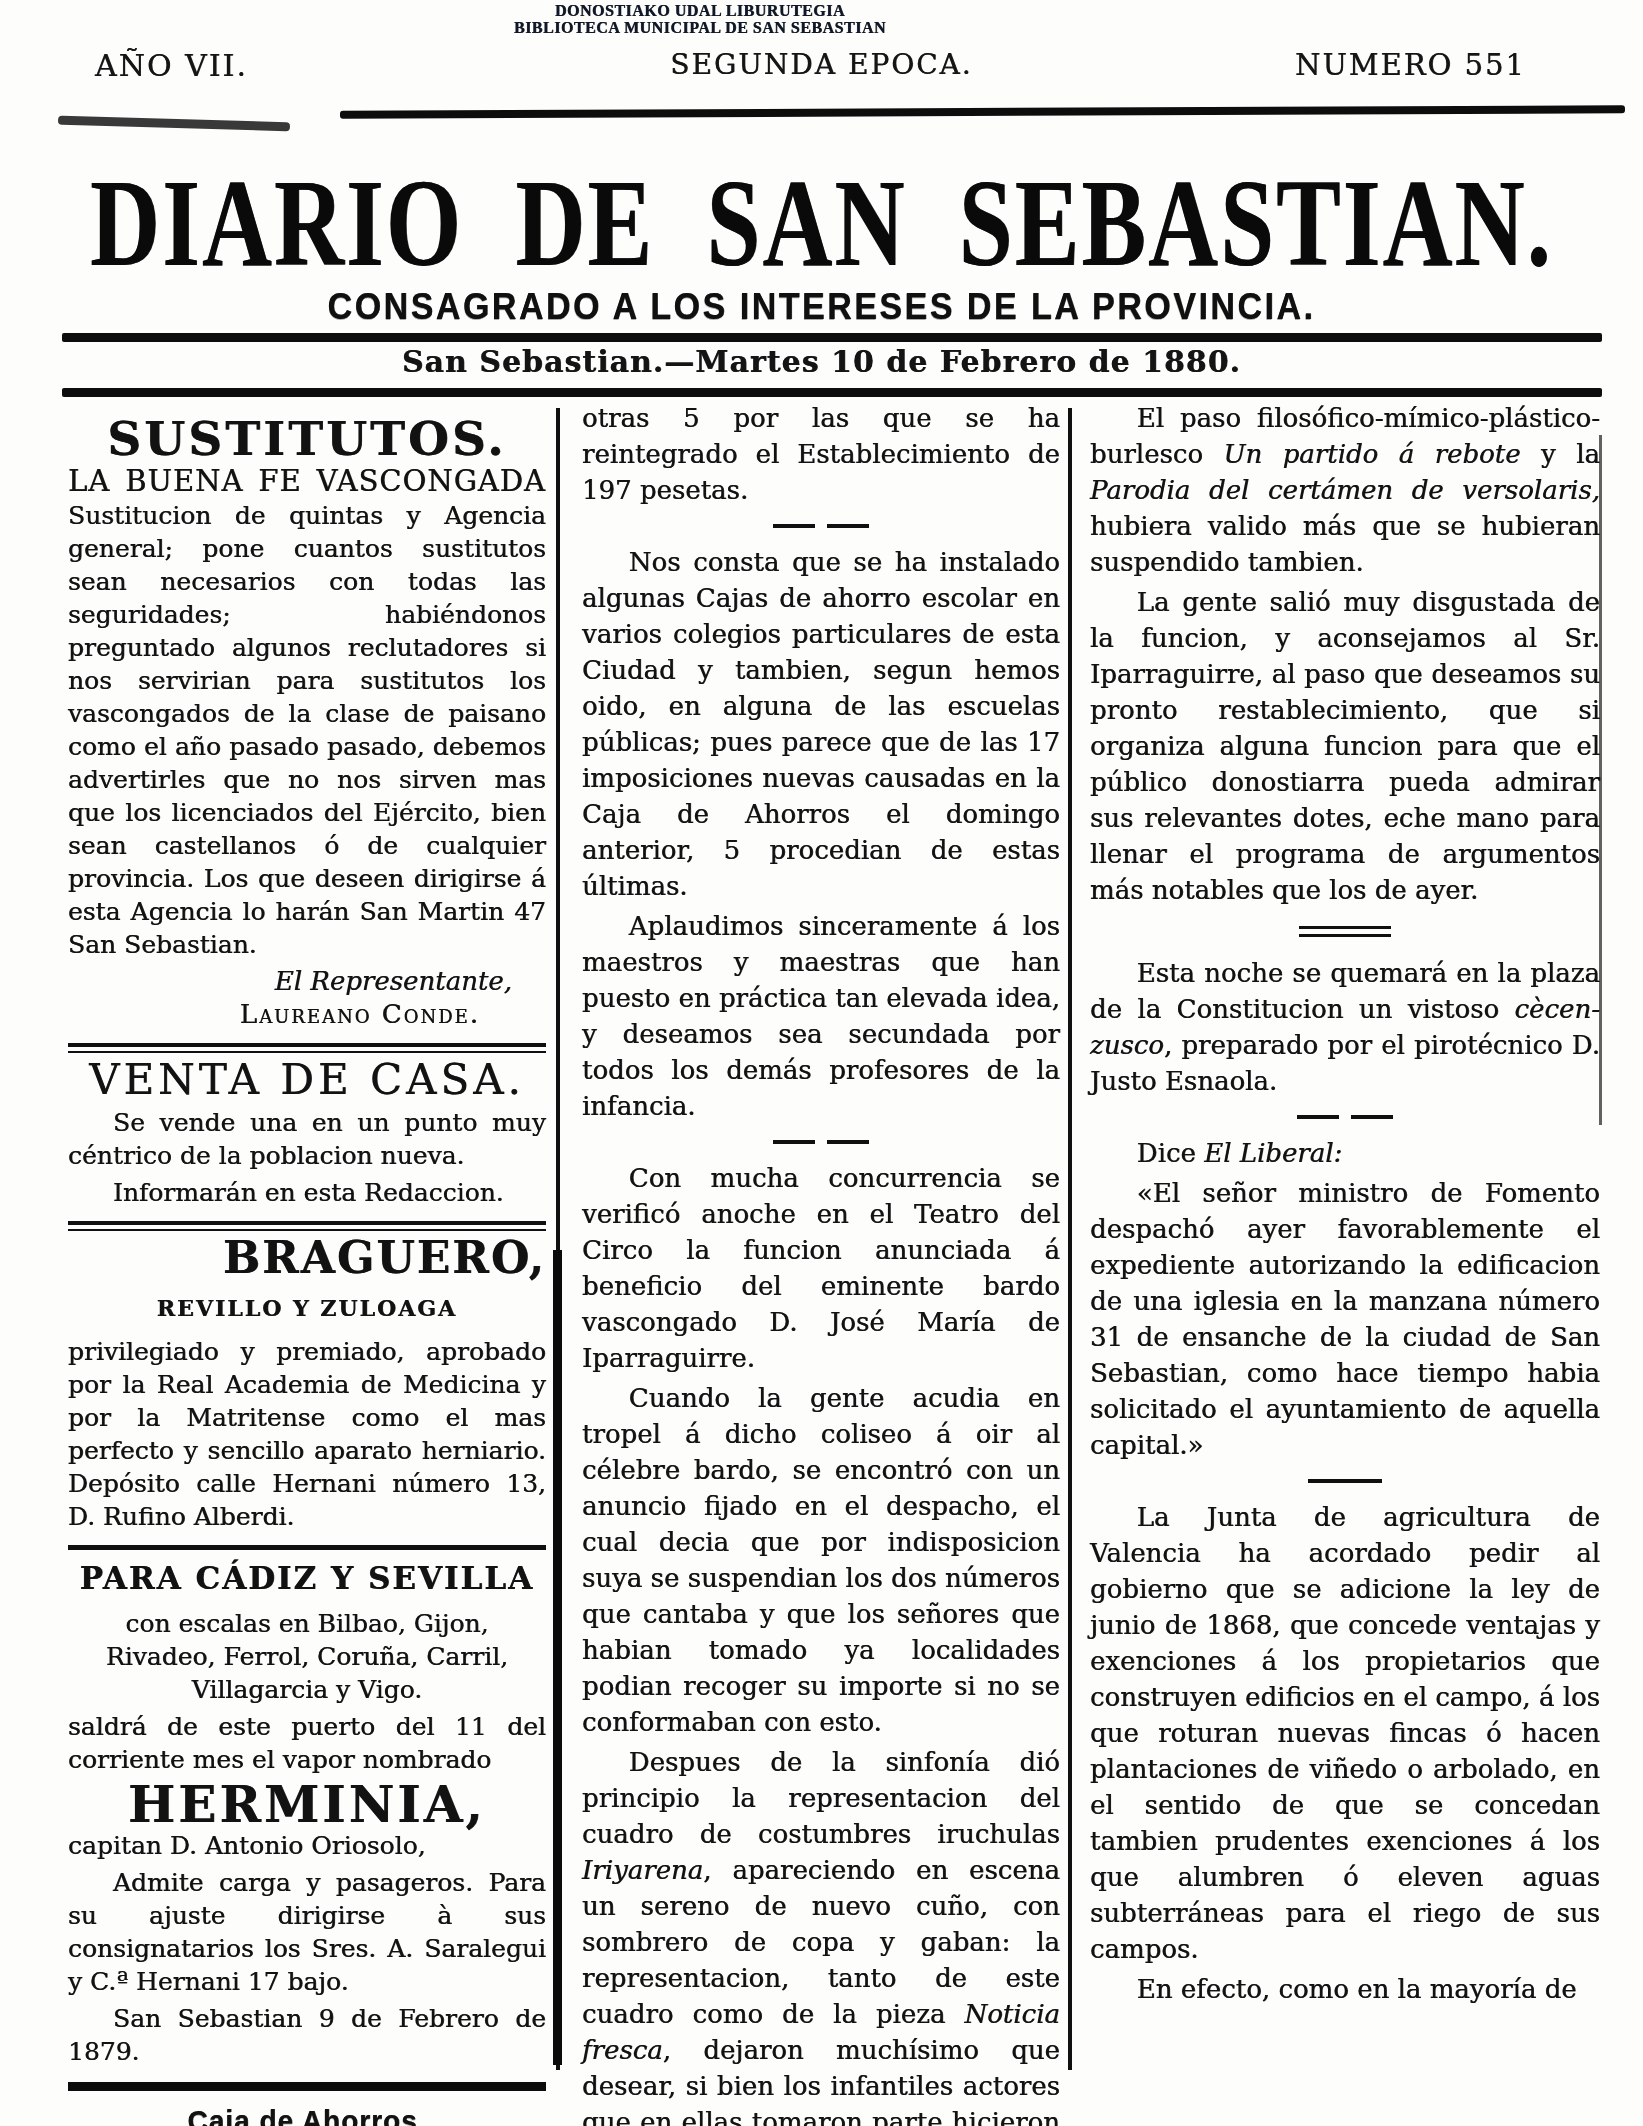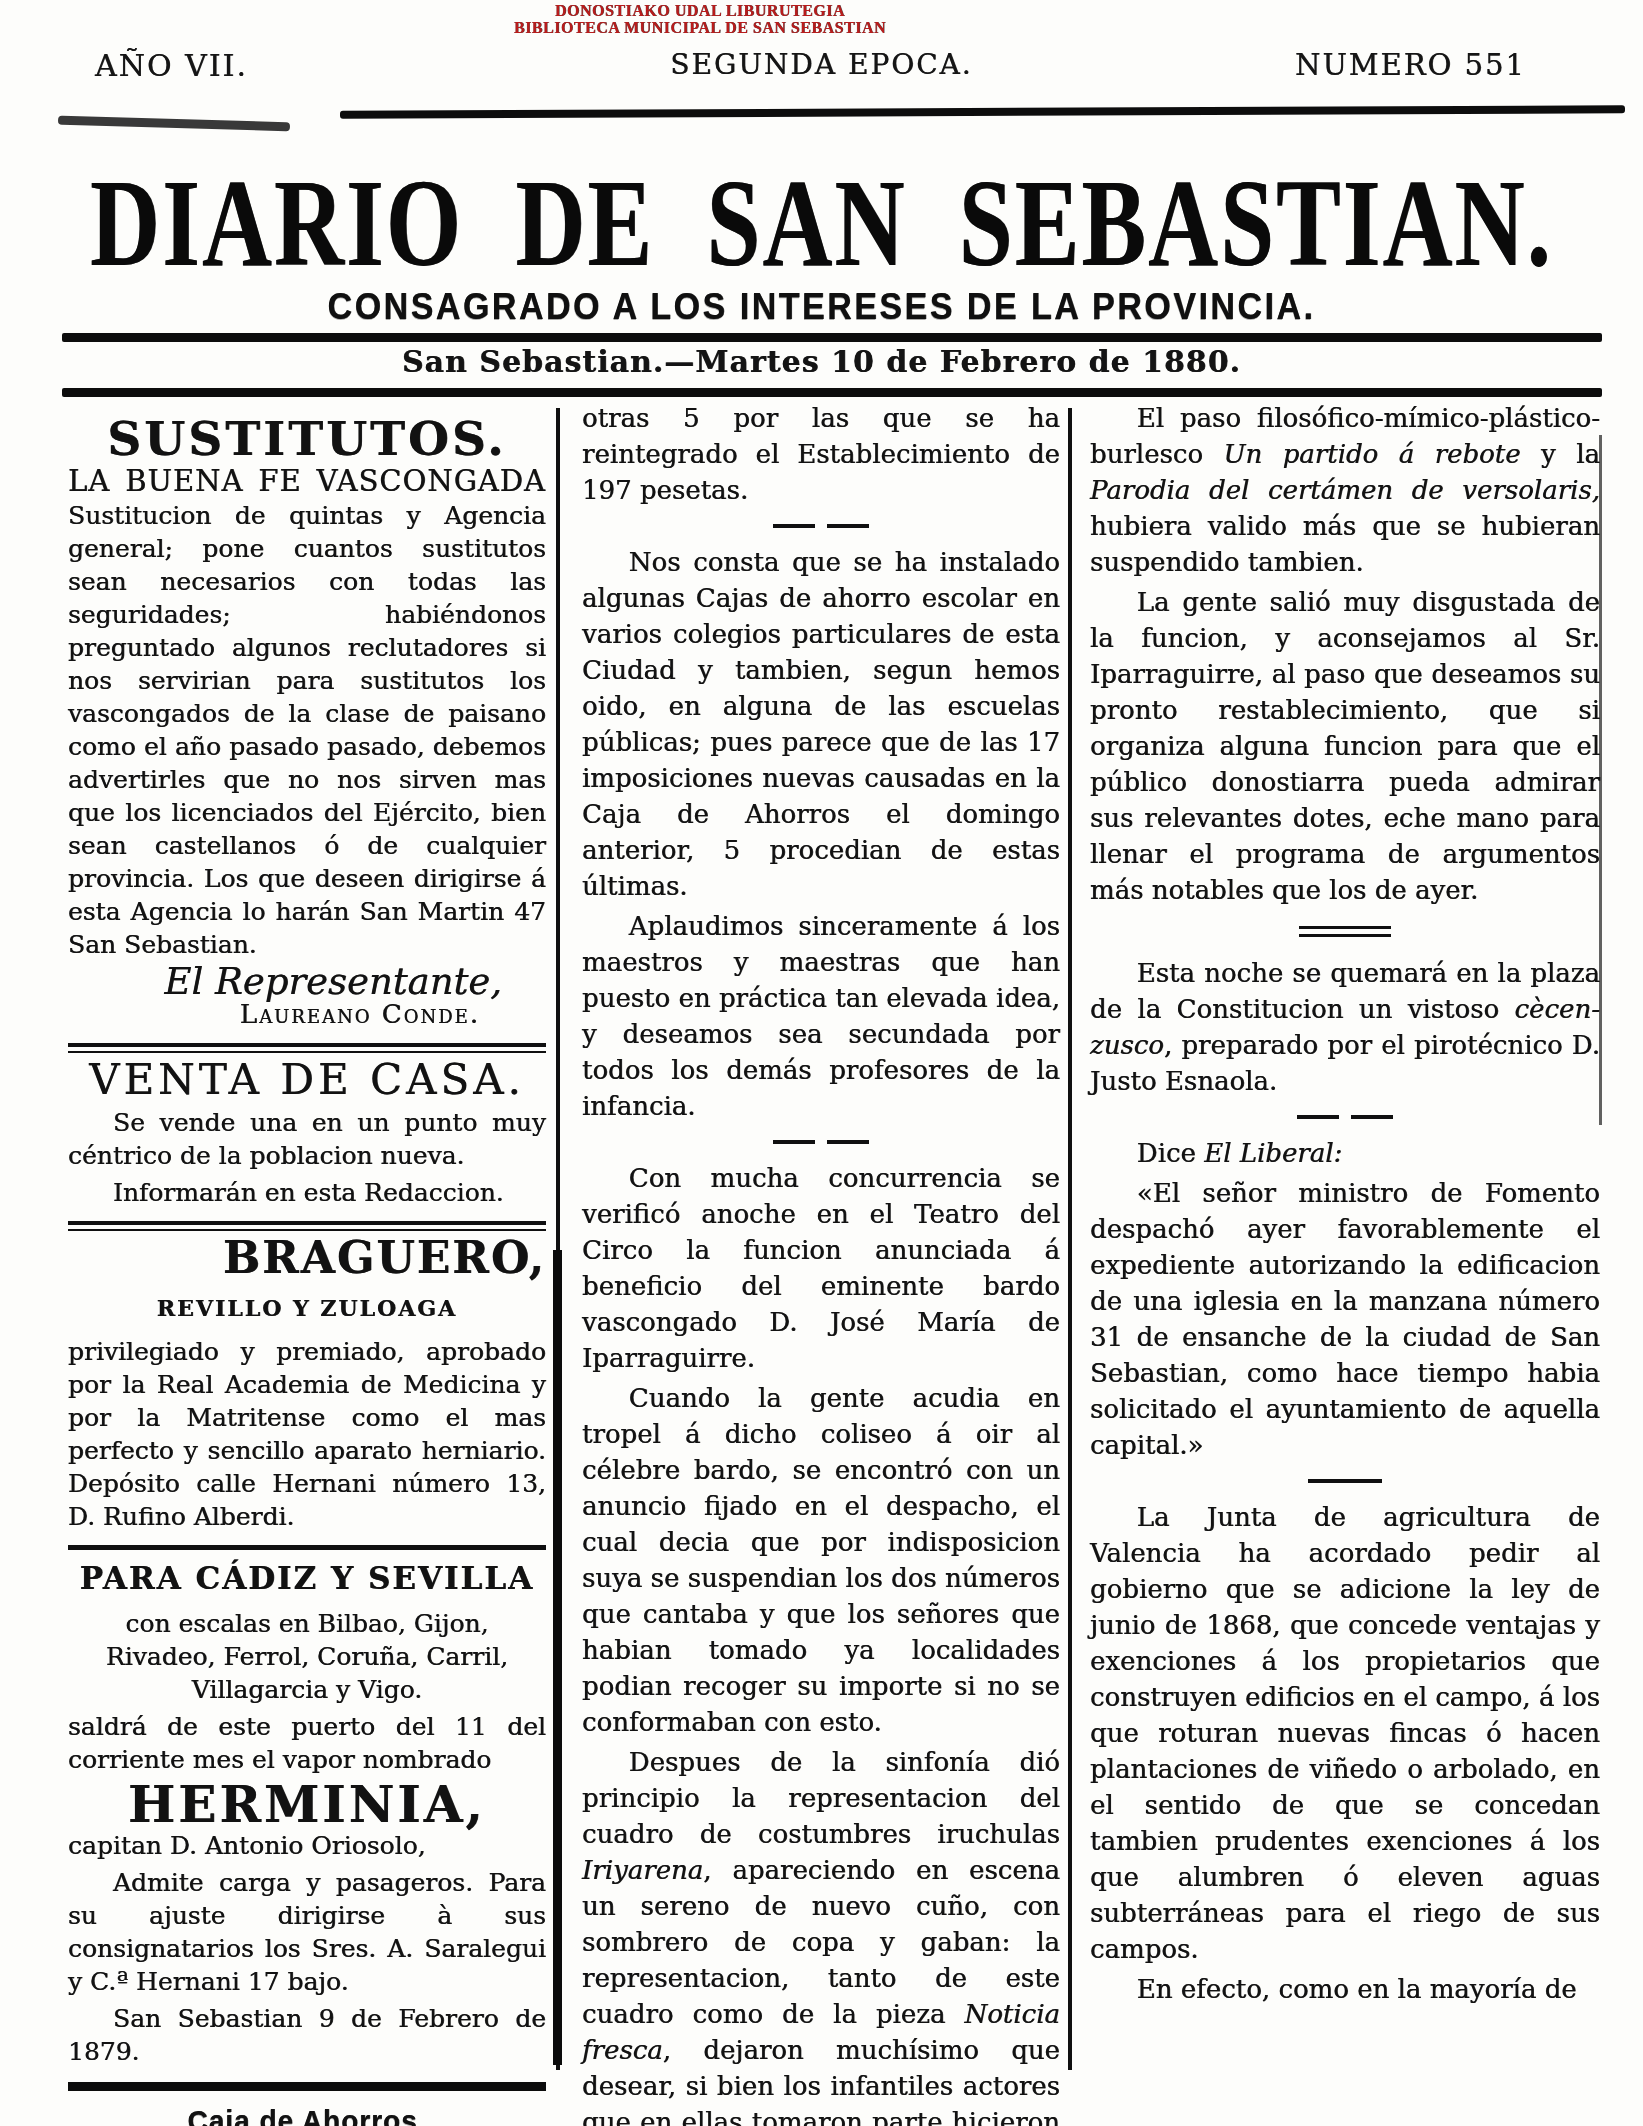--- a/index.html
+++ b/index.html
@@ -6,21 +6,21 @@
   .page{
     position:relative;width:1643px;height:2126px;background:#fdfdfb;
     margin:0 auto;overflow:hidden;color:#121212;
     font-family:"DejaVu Serif","Liberation Serif",serif;
   }
   .ink{ text-shadow:0.45px 0 0 rgba(10,10,10,.7), -0.2px 0.2px 0 rgba(10,10,10,.35); }
 
   
   .stamp{position:absolute;top:2px;left:380px;width:640px;text-align:center;
     font-family:"Liberation Serif",serif;font-weight:bold;font-size:16px;line-height:17px;
-    letter-spacing:.5px;color:#b91c1c;}
+    letter-spacing:.5px;color:#0f172a;}
 
   
   .hdr{position:absolute;top:48px;font-weight:normal;font-size:30px;letter-spacing:2px;color:#151515;}
   .hdr-left{left:95px;}
   .hdr-center{left:0;width:1643px;text-align:center;font-size:28px;}
   .hdr-right{left:1295px;font-size:29px;}
   .hdr-rule{position:absolute;left:340px;top:108px;width:1285px;height:8px;background:#0d0d0d;
     transform:rotate(-0.25deg);border-radius:3px;}
   .hdr-smudge{position:absolute;left:58px;top:119px;width:232px;height:9px;background:#161616;
     transform:rotate(1.6deg);border-radius:4px;opacity:.85;}
@@ -48,21 +48,21 @@
   .col3{left:1090px;width:510px;font-size:26px;line-height:36px;}
   .vdiv{position:absolute;top:408px;width:4px;height:1662px;background:#101010;}
   .vdiv1{left:556px;}
   .vdiv2{left:1068px;}
   .vdiv-heavy{position:absolute;left:553px;top:1250px;width:9px;height:815px;background:#0b0b0b;}
   .edge-line{position:absolute;left:1599px;top:435px;width:3px;height:690px;background:#2c2c2c;opacity:.75;}
 
   p{margin:0 0 4px 0;text-align:justify;text-indent:1.8em;}
   p.noindent{text-indent:0;}
   p.center{text-align:center;text-indent:0;}
-  .sig{ text-align:right;text-indent:0;margin:2px 44px 0 0;font-style:italic;font-size:37px;}
+  .sig{ text-align:right;text-indent:0;margin:2px 34px 0 0;font-style:italic;font-size:26px;}
   .signame{ text-align:right;text-indent:0;margin:0 66px 10px 0;font-variant:small-caps;
     letter-spacing:2px;font-size:26px;}
 
   
   .h-sustitutos{font-size:47px;font-weight:bold;letter-spacing:3px;text-align:center;margin:22px 0 10px;}
   .h-venta{font-size:42px;letter-spacing:4px;text-align:center;margin:8px 0 10px;}
   .h-braguero{font-size:44px;font-weight:bold;letter-spacing:2px;text-align:right;margin:10px 0 0;}
   .h-revillo{font-size:22px;font-weight:bold;letter-spacing:2px;text-align:center;margin:18px 0 10px;}
   .h-cadiz{font-size:31px;font-weight:bold;letter-spacing:2px;text-align:center;margin:12px 0 12px;}
   .h-herminia{font-size:50px;font-weight:bold;letter-spacing:3px;text-align:center;margin:12px 0 8px;}

